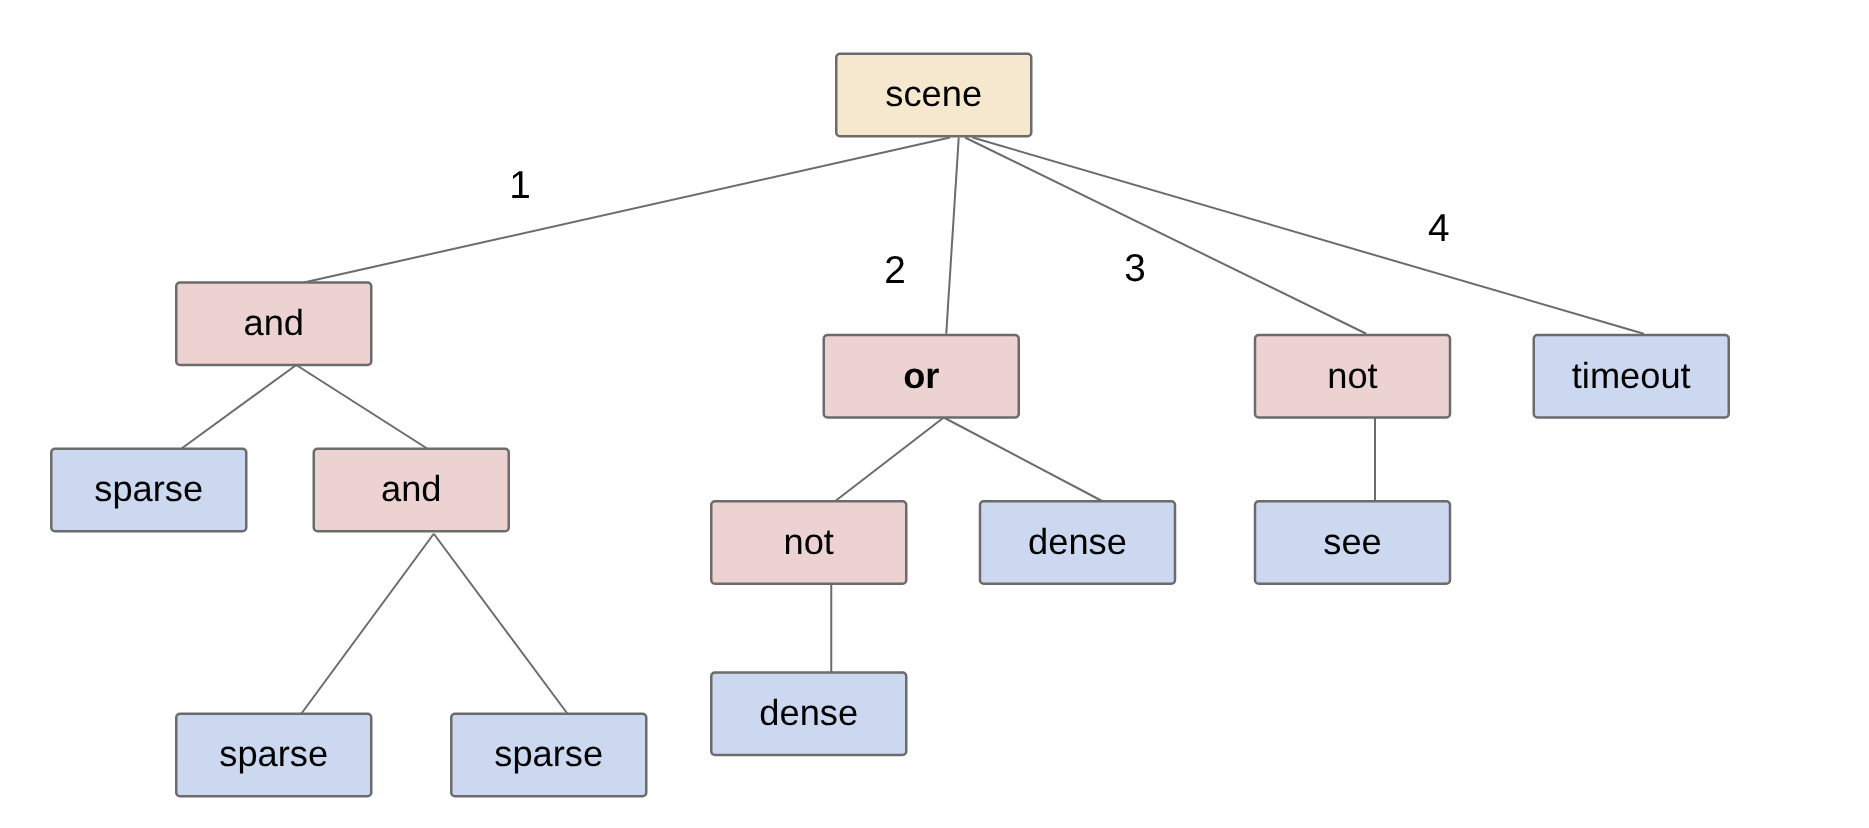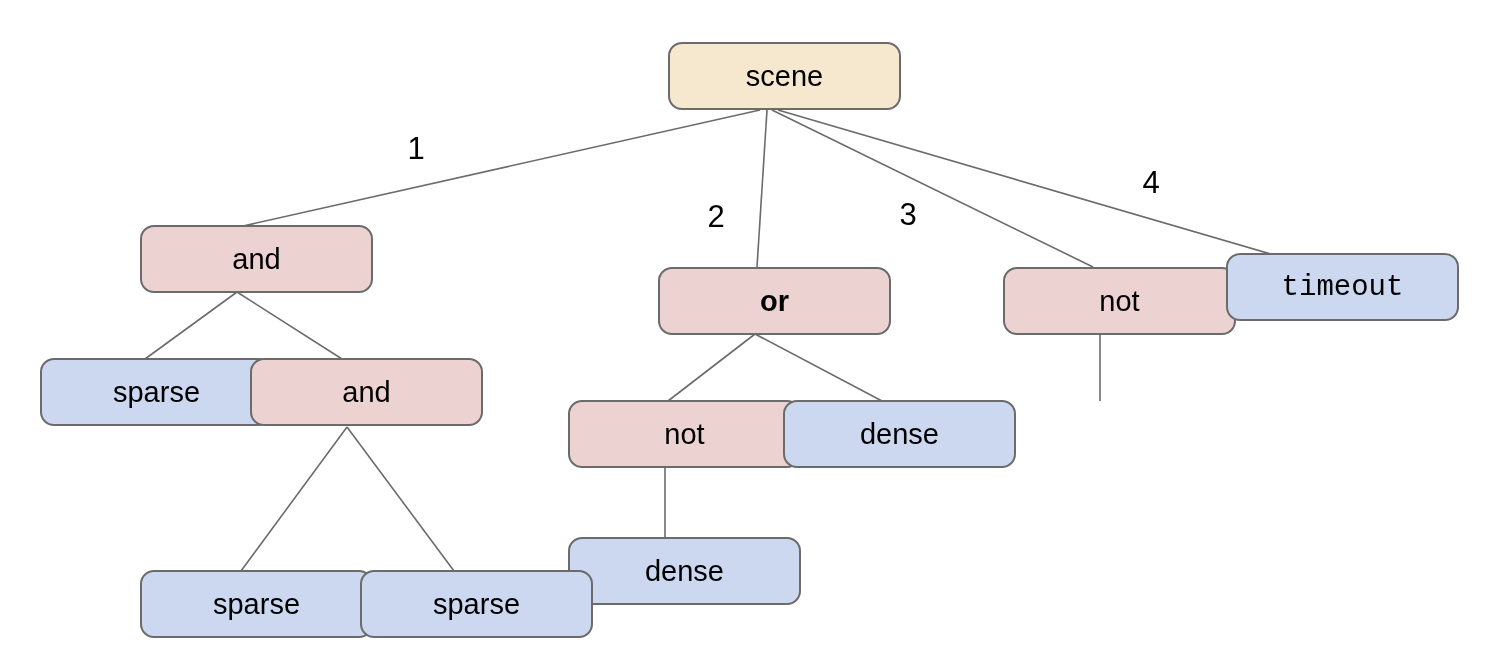--- a/index.html
+++ b/index.html
@@ -8,24 +8,24 @@
     position: relative;
     width: 1495px;
     height: 662px;
     background: var(--background, #ffffff);
     overflow: hidden;
   }
   svg.edges { position: absolute; left: 0; top: 0; width: 1495px; height: 662px; }
   svg.edges line { stroke: var(--stroke, #6b6b6b); stroke-width: 1.6; }
   .node {
     position: absolute;
-    width: 233px;
+    width: 158px;
     height: 68px;
     border: 2px solid var(--stroke, #6b6b6b);
-    border-radius: 14px;
+    border-radius: 4px;
     display: flex;
     align-items: center;
     justify-content: center;
     font-size: 29px;
     color: var(--text, #000000);
     white-space: nowrap;
     text-align: right;
   }
   .node.root     { background: var(--root-fill, #f6e8cf); }
   .node.operator { background: var(--operator-fill, #ecd3d2); }
@@ -73,24 +73,25 @@
   <div class="edge-label" style="left:416px; top:148px;">1</div>
   <div class="edge-label" style="left:716px; top:216px;">2</div>
   <div class="edge-label" style="left:908px; top:214px;">3</div>
   <div class="edge-label" style="left:1151px; top:182px;">4</div>
 
   <div class="node root" style="left:668px; top:42px;">scene</div>
 
   <div class="node operator" style="left:140px; top:225px;">and</div>
   <div class="node operator" style="left:658px; top:267px;font-weight:bold;">or</div>
   <div class="node operator" style="left:1003px; top:267px;">not</div>
-  <div class="node leaf" style="left:1226px; top:253px;font-family:Liberation Mono, monospace;">timeout</div>
+  <div class="node leaf" style="left:1226px; top:267px;">timeout</div>
 
   <div class="node leaf" style="left:40px; top:358px;">sparse</div>
   <div class="node operator" style="left:250px; top:358px;">and</div>
   <div class="node operator" style="left:568px; top:400px;">not</div>
   <div class="node leaf" style="left:783px; top:400px;">dense</div>
+  <div class="node leaf" style="left:1003px; top:400px;">see</div>
 
   <div class="node leaf" style="left:568px; top:537px;">dense</div>
   <div class="node leaf" style="left:140px; top:570px;">sparse</div>
   <div class="node leaf" style="left:360px; top:570px;">sparse</div>
 
 </div>
 
 </body></html>

